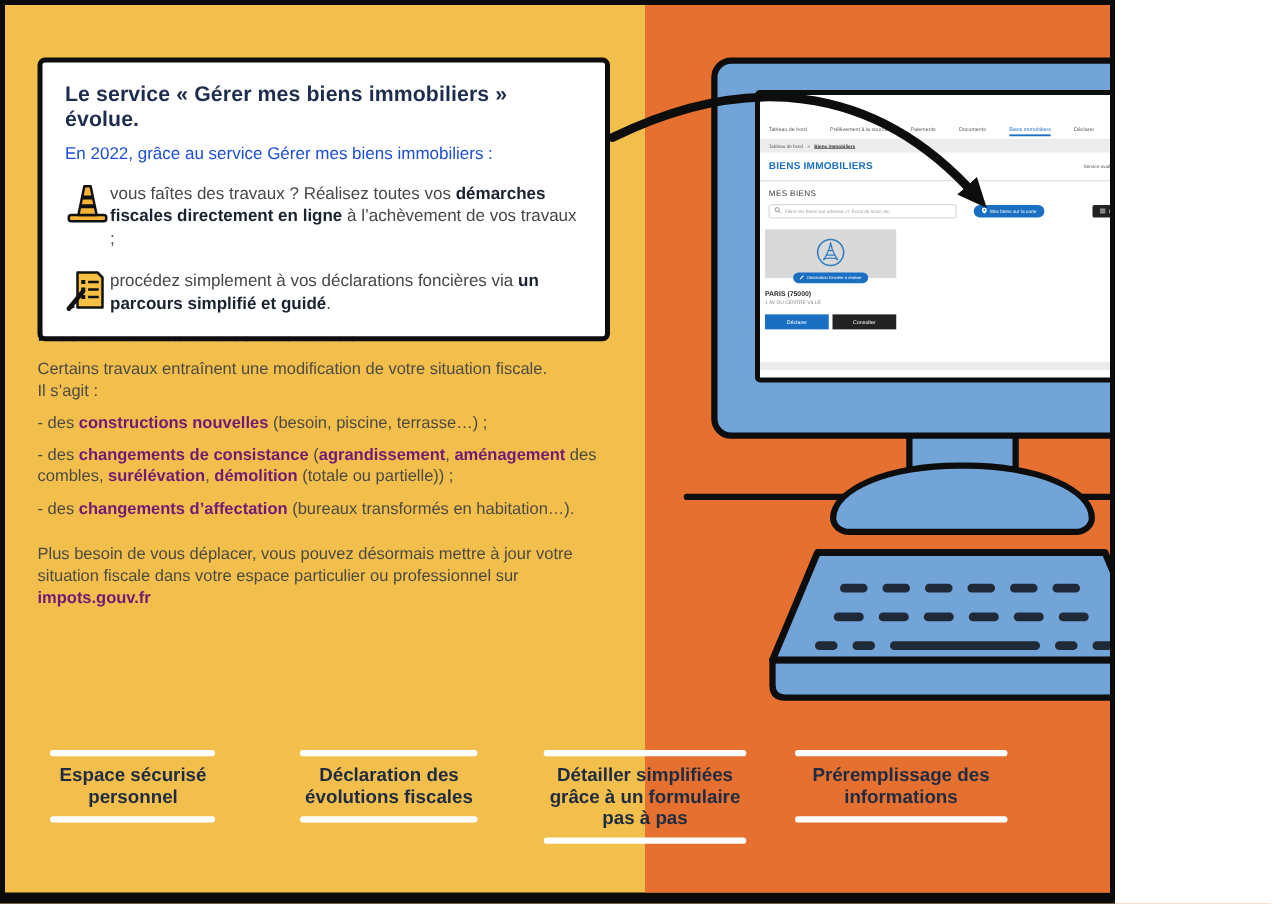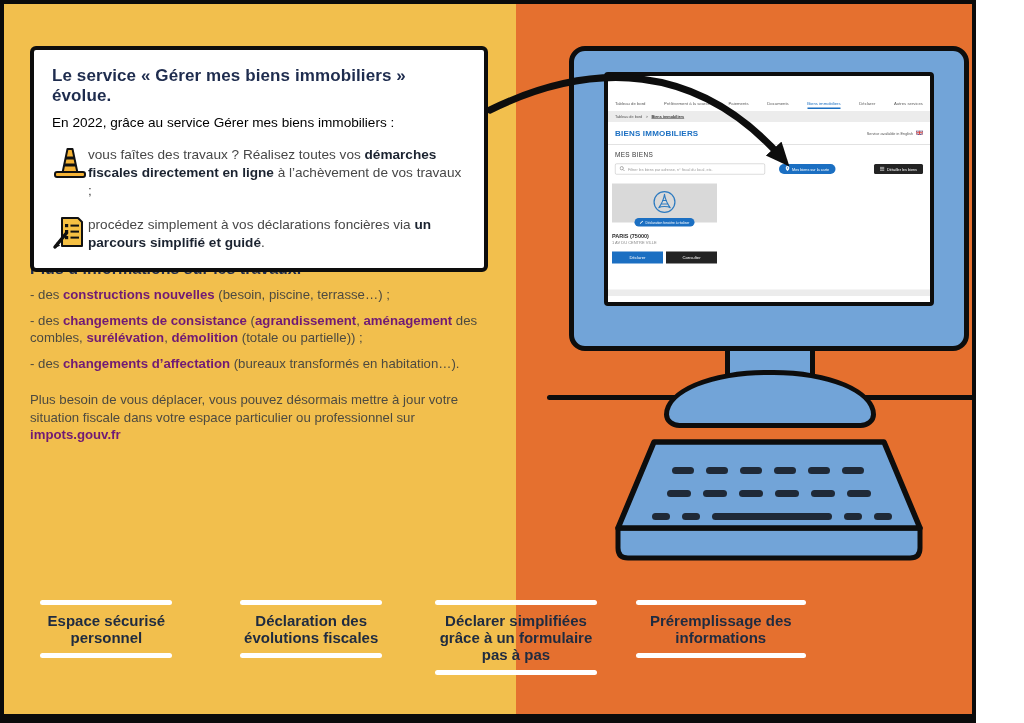--- a/index.html
+++ b/index.html
@@ -1,26 +1,26 @@
 <!DOCTYPE html>
 <html><head>
 <meta charset="utf-8">
 <style>
   * { margin:0; padding:0; box-sizing:border-box; }
   html,body { width:1024px; height:723px; }
   body { font-family:"Liberation Sans", sans-serif; }
-  .page { position:relative; width:976px; height:723px; overflow:hidden;
+  .page { position:relative; width:892px; height:723px; overflow:hidden;
           border:4px solid #0b0b0b; border-bottom-width:9px; background:#F2BF4D; }
   .bg-right { position:absolute; left:512px; top:0; width:512px; height:723px; background:#E5702F; }
 
   
   .info-box { position:absolute; left:26px; top:42px; width:458px; background:#ffffff;
               border:4px solid #0d0d0d; border-radius:6px; padding:16px 18px 14px; z-index:5; }
   .info-title { font-size:17px; font-weight:bold; color:#1E2C4E; letter-spacing:.1px; }
-  .info-intro { font-size:13.6px; color:#000000; margin-top:9px; }
+  .info-intro { font-size:13.6px; color:#1d4ed8; margin-top:9px; }
   .bullet { display:flex; gap:0; margin-top:14px; align-items:flex-start; }
   .bullet-icon { flex:0 0 36px; }
   .bullet-text { font-size:13.6px; line-height:1.32; color:#474747; padding-top:2px; }
   .info-box strong { color:#1b2330; }
 
   
   .travaux { position:absolute; left:26px; top:256px; width:466px; z-index:4; }
   .travaux-heading { font-size:16px; font-weight:bold; color:#1E2C4E; }
   .travaux p { font-size:13.2px; line-height:1.33; color:#4d4a40; margin-top:8px; }
   .travaux p.gap { margin-top:19px; }
@@ -129,20 +129,21 @@
           <path d="M3,33 L14.5,19" stroke="#111" stroke-width="3.5" stroke-linecap="round"></path>
           <path d="M2.5,34 l2.2,-5.5 l3.4,3.2 z" fill="#111"></path>
         </svg>
       </span>
       <div class="bullet-text"><span>procédez simplement à vos déclarations foncières via </span><strong>un parcours simplifié et guidé</strong><span>.</span></div>
     </div>
   </div>
 
   <div class="travaux">
     <div class="travaux-heading">Plus d’informations sur les travaux.</div>
+    <p><span>Certains travaux entraînent une modification de votre situation fiscale.</span><br><span>Il s’agit :</span></p>
     <p><span>- des </span><strong>constructions nouvelles</strong><span> (besoin, piscine, terrasse…) ;</span></p>
     <p><span>- des </span><strong>changements de consistance</strong><span> (</span><strong>agrandissement</strong><span>, </span><strong>aménagement</strong><span> des combles, </span><strong>surélévation</strong><span>, </span><strong>démolition</strong><span> (totale ou partielle)) ;</span></p>
     <p><span>- des </span><strong>changements d’affectation</strong><span> (bureaux transformés en habitation…).</span></p>
     <p class="gap"><span>Plus besoin de vous déplacer, vous pouvez désormais mettre à jour votre situation fiscale dans votre espace particulier ou professionnel sur </span><strong>impots.gouv.fr</strong></p>
   </div>
 
   <div class="desk-line"></div>
   <div class="stand-neck"></div>
   <div class="stand-base"></div>
   <div class="monitor"></div>
@@ -281,21 +282,21 @@
       <span class="footer-label">Espace sécurisé personnel</span>
       <span class="fbar"></span>
     </div>
     <div class="footer-item">
       <span class="fbar"></span>
       <span class="footer-label">Déclaration des évolutions fiscales</span>
       <span class="fbar"></span>
     </div>
     <div class="footer-item">
       <span class="fbar"></span>
-      <span class="footer-label">Déclarer simplifiées grâce à un formulaire pas à pas</span>
+      <span class="footer-label">Détailler simplifiées grâce à un formulaire pas à pas</span>
       <span class="fbar"></span>
     </div>
     <div class="footer-item">
       <span class="fbar"></span>
       <span class="footer-label">Préremplissage des informations</span>
       <span class="fbar"></span>
     </div>
   </div>
 </div>
 

